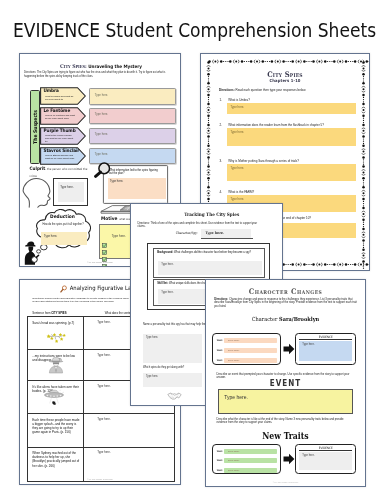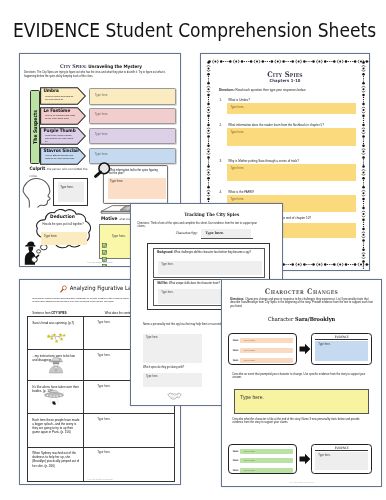--- a/index.html
+++ b/index.html
@@ -54,21 +54,21 @@
   .s4-ch b{font-weight:bold;}
   .s4-tbl{position:absolute;left:7.3px;top:36.3px;width:147.7px;height:166px;border:0.8px solid #333;box-sizing:border-box;}
   .s4-row{position:absolute;left:0;right:0;border-bottom:0.7px solid #333;box-sizing:border-box;}
   .s4-row:last-child{border-bottom:none;}
   .s4-c1{position:absolute;left:0;top:0;bottom:0;width:55.5px;border-right:0.7px solid #333;box-sizing:border-box;}
   .s4-c1 p{position:absolute;left:4px;right:3px;top:3.5px;margin:0;font-size:3px;line-height:4.1px;color:#111;}
   .s4-c2 span{position:absolute;left:3px;top:2.5px;font-size:2.8px;color:#333;}
   .s4-foot{position:absolute;left:0;right:0;bottom:4px;text-align:center;font-size:2.1px;color:#aaa;}
 
   
-  #sheet5{left:205px;top:279px;width:161px;height:208px;z-index:5;margin-left:16px;}
+  #sheet5{left:205px;top:279px;width:161px;height:208px;z-index:5;}
   .s5-title{position:absolute;left:0;right:0;top:7.2px;text-align:center;font-family:"DejaVu Serif Condensed","DejaVu Serif",serif;font-weight:bold;font-size:7.6px;color:#555;letter-spacing:.5px;}
   .s5-title .smcap{font-variant:small-caps;}
   .s5-dir{position:absolute;left:8.2px;width:145px;top:17.6px;font-size:2.7px;line-height:3.75px;color:#222;}
   .s5-dir b{font-weight:bold;}
   .s5-char{position:absolute;left:0;right:0;top:35.6px;text-align:center;font-family:"DejaVu Serif Condensed",serif;font-size:5.6px;color:#111;}
   .s5-char b{font-weight:bold;}
   .s5-grp{position:absolute;border:0.9px solid #222;border-radius:4px;box-sizing:border-box;}
   .s5-trait{position:absolute;height:5.2px;border-radius:0.8px;box-sizing:border-box;}
   .s5-trait span{position:absolute;left:3.5px;top:1.1px;font-size:2.5px;color:#8a6a55;}
   .s5-ev{position:absolute;border:0.95px solid #222;border-radius:3.5px;box-sizing:border-box;}
@@ -745,25 +745,27 @@
     <path d="M0.5 3.6 L6 3.6 L6 0.8 L11.4 6 L6 11.2 L6 8.4 L0.5 8.4 Z" fill="#111"></path>
   </svg>
   <div class="s5-ev" style="left:89.3px;top:52.7px;width:60.9px;height:32.1px;">
     <div class="eh">EVIDENCE</div>
     <div class="eb" style="background:#c5d9f1;">
       <span>Type here.</span>
     </div>
   </div>
 
   <div class="s5-p" style="left:10.6px;top:92.6px;width:136px;">Describe an event that prompted your character to change. Use specific evidence from the story to support your answer.</div>
+  <div class="s5-event" style="top:98.8px;">EVENT</div>
   <div class="s5-ybox" style="left:12.3px;top:109.4px;width:135px;height:24.3px;">
     <span>Type here.</span>
   </div>
 
   <div class="s5-p" style="left:10.6px;top:137.5px;width:136px;">Describe what the character is like at the end of the story. Name 3 new personality traits below and provide evidence from the story to support your claims.</div>
+  <div class="s5-new" style="top:150.8px;">New Traits</div>
 
   <div class="s5-grp" style="left:5.8px;top:163.5px;width:69.3px;height:30.5px;">
     <div id="s5-traits2">
         <div style="position:absolute;left:3.6px;top:5px;font-size:2.5px;font-weight:bold;color:#222;font-family:'DejaVu Serif Condensed',serif;">Trait</div>
         <div class="s5-trait" style="left:11.6px;top:4px;width:52.6px;background:#b9e2a4;">
           <span>Type here.</span>
         </div>
         <div style="position:absolute;left:3.6px;top:14.6px;font-size:2.5px;font-weight:bold;color:#222;font-family:'DejaVu Serif Condensed',serif;">Trait</div>
         <div class="s5-trait" style="left:11.6px;top:13.6px;width:52.6px;background:#b9e2a4;">
           <span>Type here.</span>

